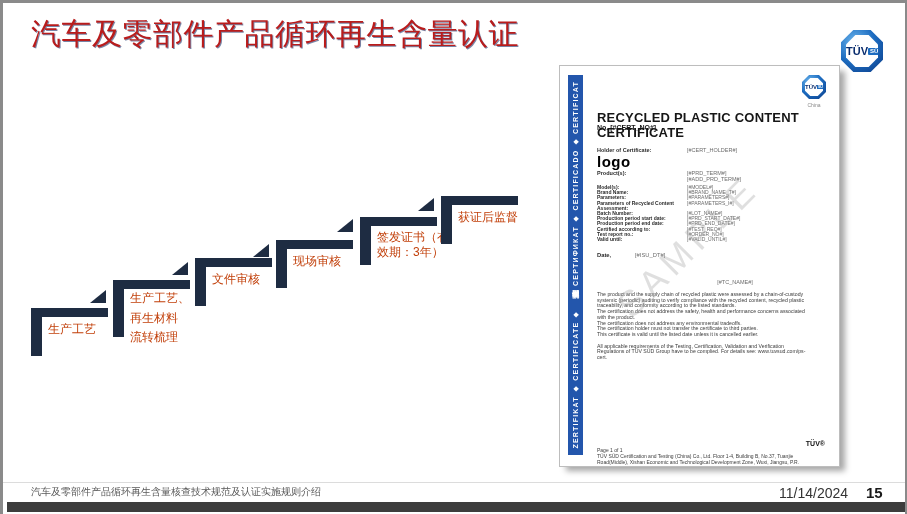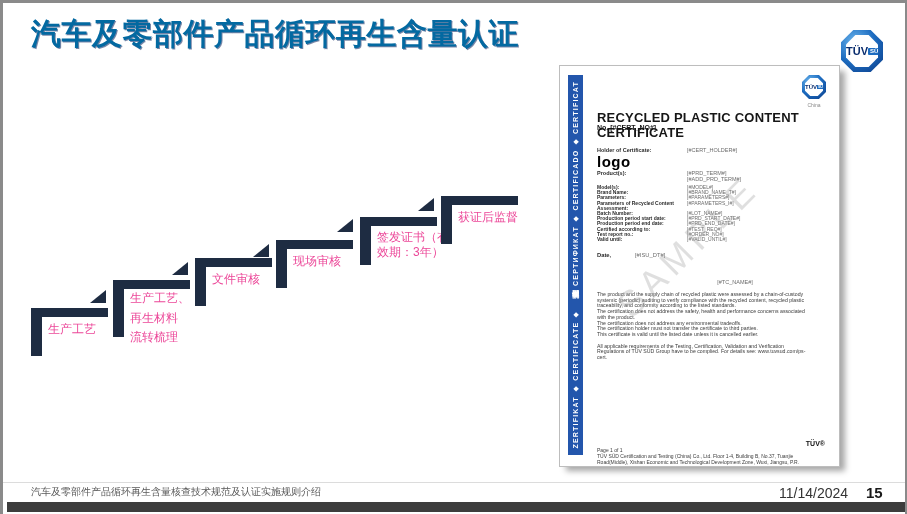--- a/index.html
+++ b/index.html
@@ -8,21 +8,21 @@
 
   .screen{
     position:relative; width:907px; height:514px; background:#ffffff;
     border-left:3px solid #8a8a8a; border-top:3px solid #8a8a8a; border-right:2px solid #8a8a8a;
     overflow:hidden;
   }
   .bottom-bar{ position:absolute; left:4px; right:0; bottom:2px; height:10px; background:#3d3d3d; }
   .footer-rule{ position:absolute; left:0; right:0; top:479px; height:1px; background:#dcdcdc; }
 
   
-  .title-block{ position:absolute; left:28px; top:12px; color:#0369a1; font-weight:700;
+  .title-block{ position:absolute; left:28px; top:12px; color:#b91c1c; font-weight:400;
     text-shadow:1px 1px 0 rgba(9,32,92,.55); }
   .title-line1{ font-size:30px; line-height:38px; letter-spacing:0.5px; }
   .title-line2{ font-size:26px; line-height:34px; margin-left:4px; }
 
   
   .tuv-logo{ position:absolute; }
   .oct-outer{ display:flex; align-items:center; justify-content:center;
     clip-path:polygon(29.3% 0,70.7% 0,100% 29.3%,100% 70.7%,70.7% 100%,29.3% 100%,0 70.7%,0 29.3%);
     background:radial-gradient(circle at 32% 28%, #6ab4ec 0%, #1d6cc0 48%, #0a3a86 100%); }
   .oct-inner{ display:flex; align-items:center; 
@@ -34,21 +34,21 @@
   .slide-logo .tuv-word{ font-size:11px; font-weight:700; color:#0a2d6e; line-height:11px; }
   .slide-logo .sud-word{ font-size:6px; font-weight:700; color:#ffffff; background:#1d6cc0;
     padding:0 2px; border-radius:1px; line-height:7px; margin-top:1px; }
 
   
   .stairs{ position:absolute; left:0; top:0; width:560px; height:380px; }
   .step{ position:absolute; }
   .bar-h{ position:absolute; left:0; top:0; width:77px; height:9px; background:#1e2c42; }
   .bar-v{ position:absolute; left:0; top:0; width:11px; height:48px; background:#1e2c42; }
   .step-label{ position:absolute; left:17px; top:12px; font-size:12px; line-height:19px;
-    color:#ec4899; font-weight:500; white-space:nowrap; }
+    color:#c2410c; font-weight:500; white-space:nowrap; }
   .step-1{ left:28px;  top:305px; }
   .step-2{ left:110px; top:277px; }
   .step-3{ left:192px; top:255px; }
   .step-4{ left:273px; top:237px; }
   .step-5{ left:357px; top:214px; }
   .step-6{ left:438px; top:193px; }
   .step-2 .bar-v{ height:57px; }
   .step-2 .step-label{ top:9px; line-height:19.5px; }
   .step-5 .step-label{ top:13px; line-height:15px; }
   .tri{ position:absolute; width:0; height:0; border-bottom:13px solid #1e2c42; border-left:16px solid transparent; }

